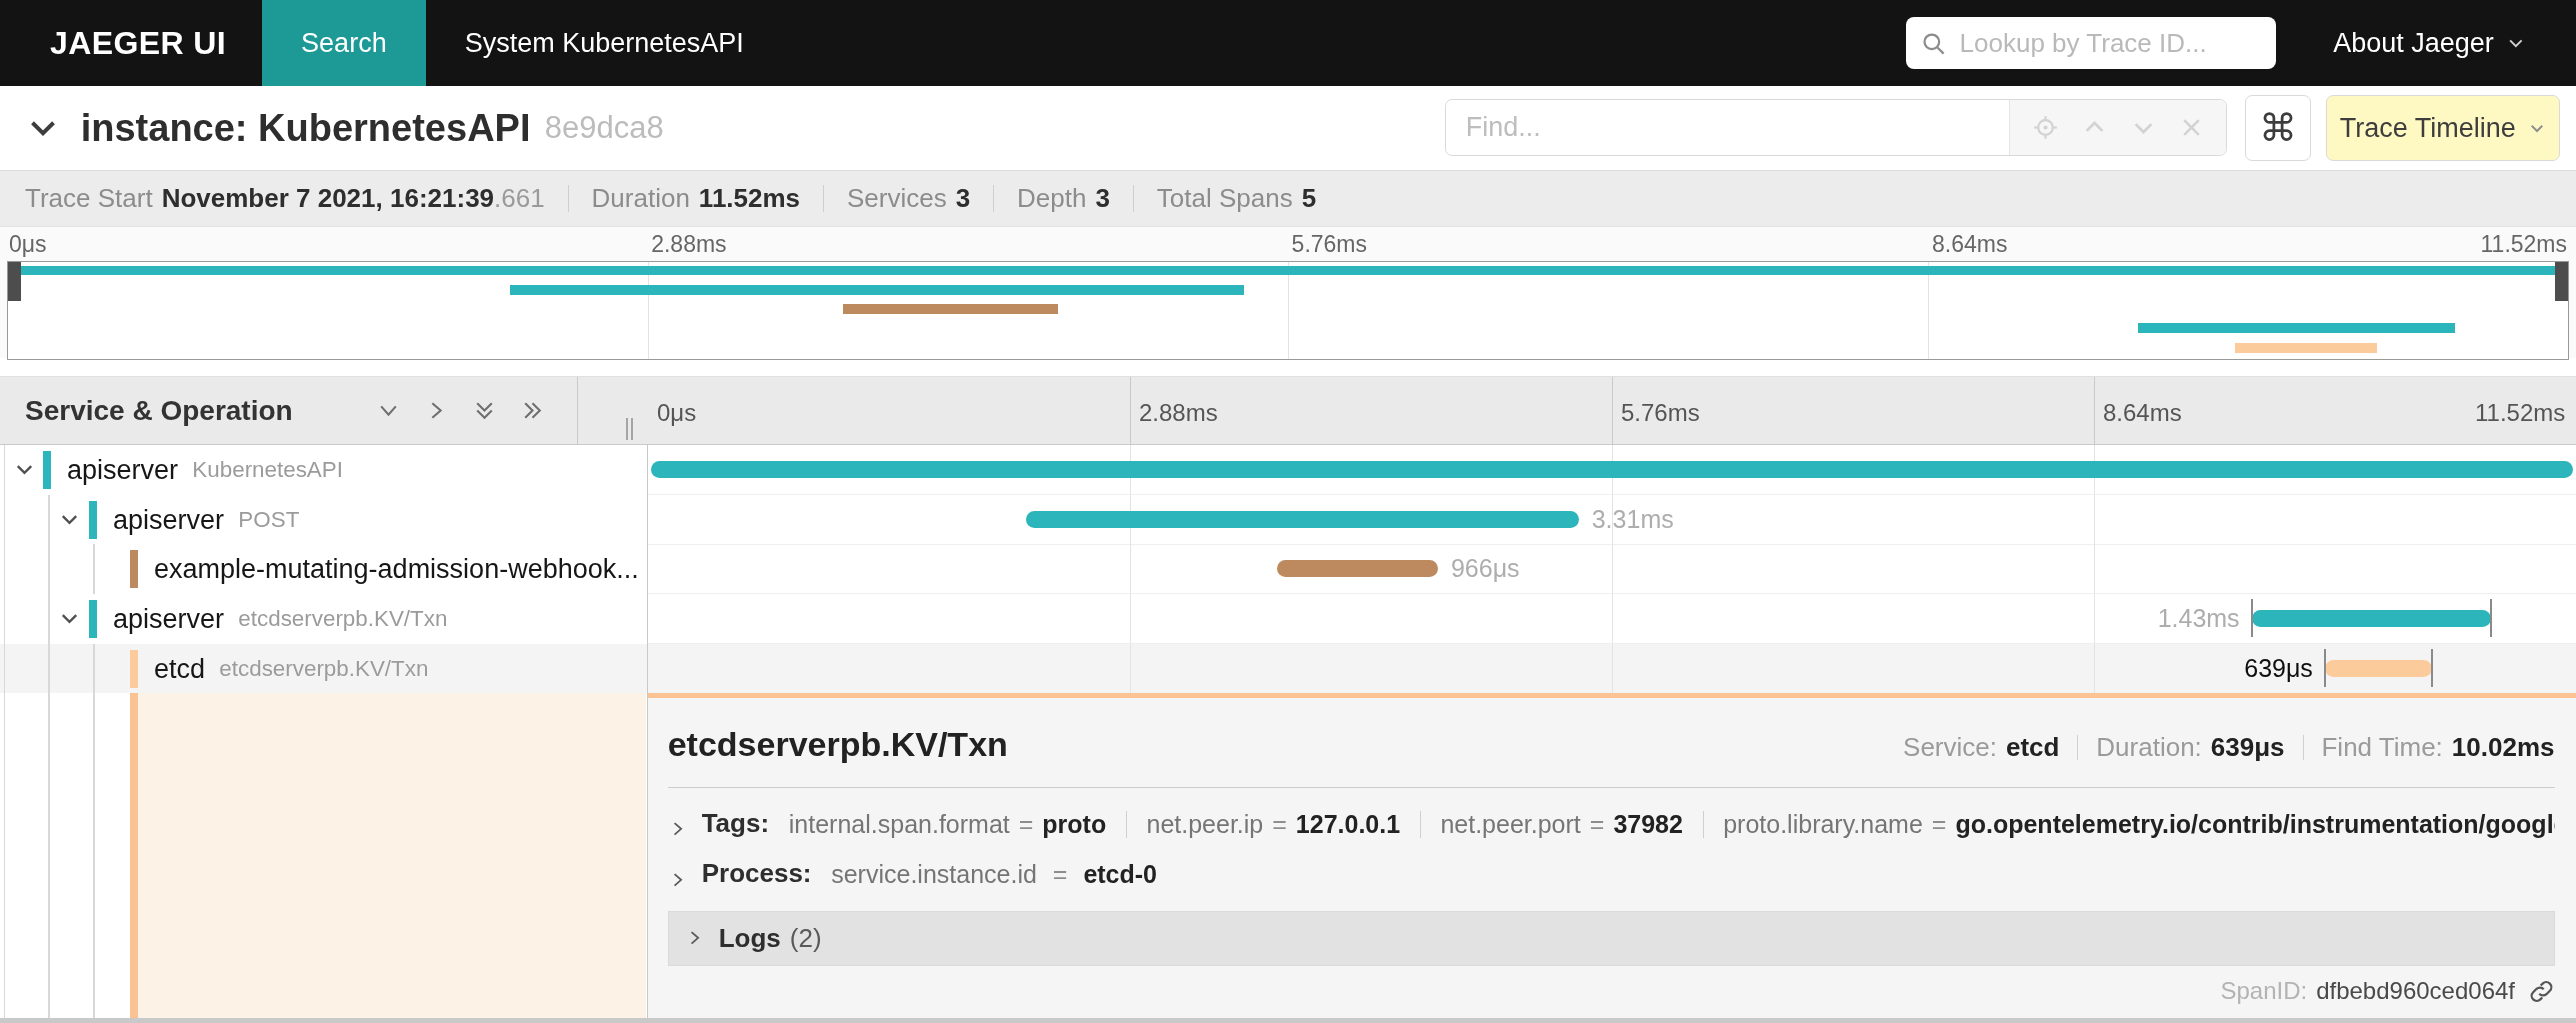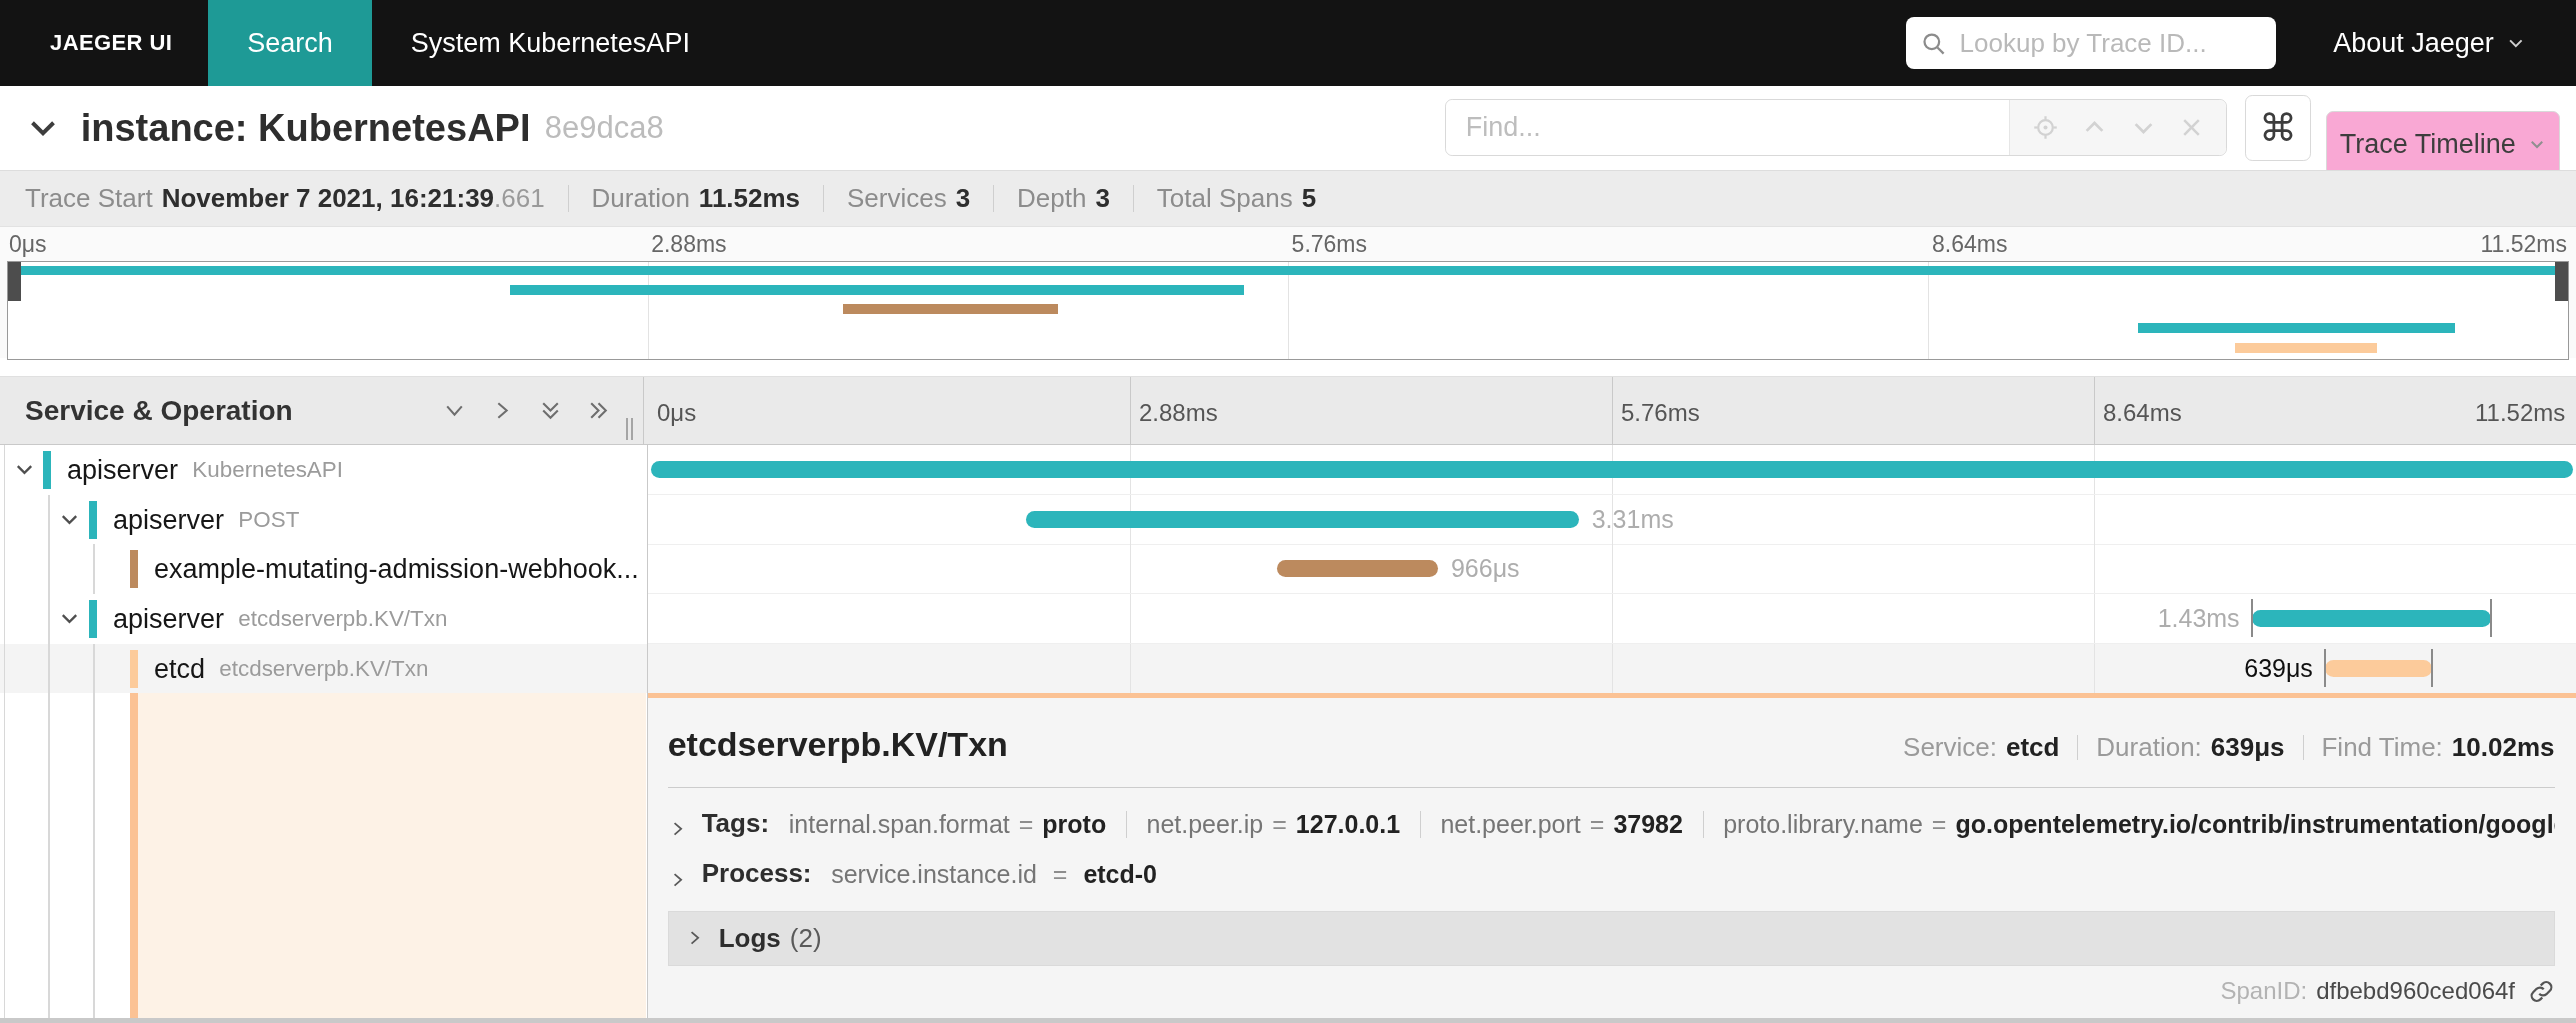--- a/index.html
+++ b/index.html
@@ -5,21 +5,21 @@
   html,body{margin:0;padding:0;}
   body{
     width:2576px;height:1023px;position:relative;overflow:hidden;
     background:#fff;font-family:"Liberation Sans",sans-serif;
     -webkit-font-smoothing:antialiased;
   }
   svg{display:block;}
 
   
   .navbar{position:absolute;top:0;left:0;right:0;height:86px;background:#131313;display:flex;align-items:center;}
-  .brand{color:#fff;font-size:22px;font-weight:700;margin:0 36px 0 50px;letter-spacing:0.4px;}
+  .brand{color:#fff;font-size:32px;font-weight:700;margin:0 36px 0 50px;letter-spacing:0.4px;}
   .nav-tab{height:86px;display:flex;align-items:center;padding:0 39px;color:#fff;font-size:27px;cursor:pointer;}
   .nav-tab.active{background:#1e9a96;}
   .nav-spacer{flex:1;}
   .lookup{width:342px;height:52px;background:#fff;border-radius:8px;display:flex;align-items:center;padding:0 14.3px;margin-right:57px;}
   .lookup-icon{color:#8c8c8c;margin-right:10.7px;}
   .lookup input{border:none;outline:none;font-size:26px;color:#333;width:100%;background:transparent;font-family:inherit;}
   .lookup input::placeholder{color:#b9b9b9;}
   .about{color:#fff;font-size:27px;margin-right:50px;display:flex;align-items:center;gap:12.5px;cursor:pointer;}
   .about .chev{color:#cfcfcf;}
 
@@ -27,21 +27,21 @@
   .trace-bar{position:absolute;top:86px;left:0;right:0;height:84px;background:#fff;display:flex;align-items:center;}
   .collapse-toggle{margin-left:25px;color:#3d3d3d;cursor:pointer;}
   .trace-title{font-size:38px;font-weight:700;color:#2e2e2e;margin-left:19.7px;white-space:nowrap;}
   .trace-id{font-size:31px;color:#bcbcbc;margin-left:14.3px;font-weight:400;}
   .find-group{position:absolute;left:1445px;top:13.4px;width:782px;height:57px;border:0.9px solid #d9d9d9;border-radius:7.2px;display:flex;background:#fff;box-sizing:border-box;}
   .find-input{flex:1;border:none;outline:none;font-size:27px;padding:0 19.7px;color:#333;border-radius:7.2px 0 0 7.2px;min-width:0;font-family:inherit;}
   .find-input::placeholder{color:#bdbdbd;}
   .find-suffix{width:216px;background:#f6f6f6;border-left:0.9px solid #e6e6e6;border-radius:0 7.2px 7.2px 0;display:flex;align-items:center;justify-content:space-evenly;}
   .f-ic{color:#d2d2d2;cursor:pointer;display:flex;}
   .cmd-btn{position:absolute;left:2245px;top:9px;width:66px;height:66px;border:0.9px solid #d9d9d9;border-radius:7.2px;background:#fff;font-size:38px;color:#3d3d3d;display:flex;align-items:center;justify-content:center;cursor:pointer;padding:0;font-family:inherit;}
-  .view-btn{position:absolute;left:2326px;top:9px;width:234px;height:66px;border:0.9px solid #d9d9d9;border-radius:7.2px;background:#f9a8d4;font-size:27px;color:#3d3d3d;display:flex;align-items:center;justify-content:center;gap:12.5px;cursor:pointer;font-family:inherit;margin-top:16px;}
+  .view-btn{position:absolute;left:2326px;top:9px;width:234px;height:66px;border:0.9px solid #d9d9d9;border-radius:7.2px;background:#fef9c3;font-size:27px;color:#3d3d3d;display:flex;align-items:center;justify-content:center;gap:12.5px;cursor:pointer;font-family:inherit;}
   .view-btn .chev{color:#8f8f8f;}
 
   
   .summary-bar{position:absolute;top:170px;left:0;right:0;height:57px;background:#ececec;border-top:0.9px solid #ddd;border-bottom:0.9px solid #e2e2e2;box-sizing:border-box;display:flex;align-items:center;padding-left:25px;font-size:26px;color:#8c8c8c;white-space:nowrap;}
   .summary-bar b{color:#2e2e2e;font-weight:700;margin-left:9px;}
   .summary-bar .ms{color:#9a9a9a;font-weight:400;margin-left:0;}
   .vsep{width:0.9px;height:27px;background:#cfcfcf;margin:0 23px;flex:none;}
 
   
   .minimap{position:absolute;top:227px;left:0;right:0;height:131px;background:#fafafa;}
@@ -50,21 +50,21 @@
   .mt0{left:1.8px;} .mt1{left:calc(25% + 3.6px);} .mt2{left:calc(50% + 3.6px);} .mt3{left:calc(75% + 3.6px);} .mt4{right:1.8px;}
   .mini-canvas{position:absolute;left:7.2px;right:7.2px;top:34px;height:97px;background:#fff;border:0.9px solid #999;}
   .grid{position:absolute;top:0;bottom:0;width:0.9px;background:#e3e3e3;}
   .g25{left:25%;} .g50{left:50%;} .g75{left:75%;}
   .mini-handle{position:absolute;top:0;width:12.5px;height:39px;background:#4d4d4d;z-index:3;cursor:col-resize;}
   .mini-handle.left{left:0;} .mini-handle.right{right:0;}
   .mini-bar{position:absolute;height:9.8px;z-index:2;}
 
   
   .tl-header{position:absolute;top:376px;left:0;right:0;height:69px;background:#eaeaea;border-top:0.9px solid #e0e0e0;border-bottom:0.9px solid #c9c9c9;box-sizing:border-box;}
-  .tlh-left{position:absolute;left:0;top:0;bottom:0;width:644px;border-right:0.9px solid #c9c9c9;box-sizing:border-box;display:flex;align-items:center;}
+  .tlh-left{position:absolute;left:0;top:0;bottom:0;width:578px;border-right:0.9px solid #c9c9c9;box-sizing:border-box;display:flex;align-items:center;}
   .tlh-title{font-size:28px;font-weight:700;color:#333;margin-left:25px;}
   .tlh-icons{margin-left:auto;margin-right:32px;display:flex;align-items:center;gap:23px;color:#6e6e6e;}
   .tlh-icons .ic{cursor:pointer;display:flex;}
   .tlh-right{position:absolute;left:648px;right:0;top:0;bottom:0;font-size:24px;color:#555;}
   .tlh-right .grid{background:#c9c9c9;}
   .tlh-right span{position:absolute;top:21.5px;}
   .ht0{left:9px;} .ht1{left:calc(25% + 9px);} .ht2{left:calc(50% + 9px);} .ht3{left:calc(75% + 9px);} .ht4{right:10.7px;}
   .col-grip{position:absolute;left:626px;top:41px;width:12.5px;height:21.5px;display:flex;gap:3.6px;cursor:col-resize;}
   .col-grip i{width:1.8px;height:100%;background:#a5a5a5;}
 

